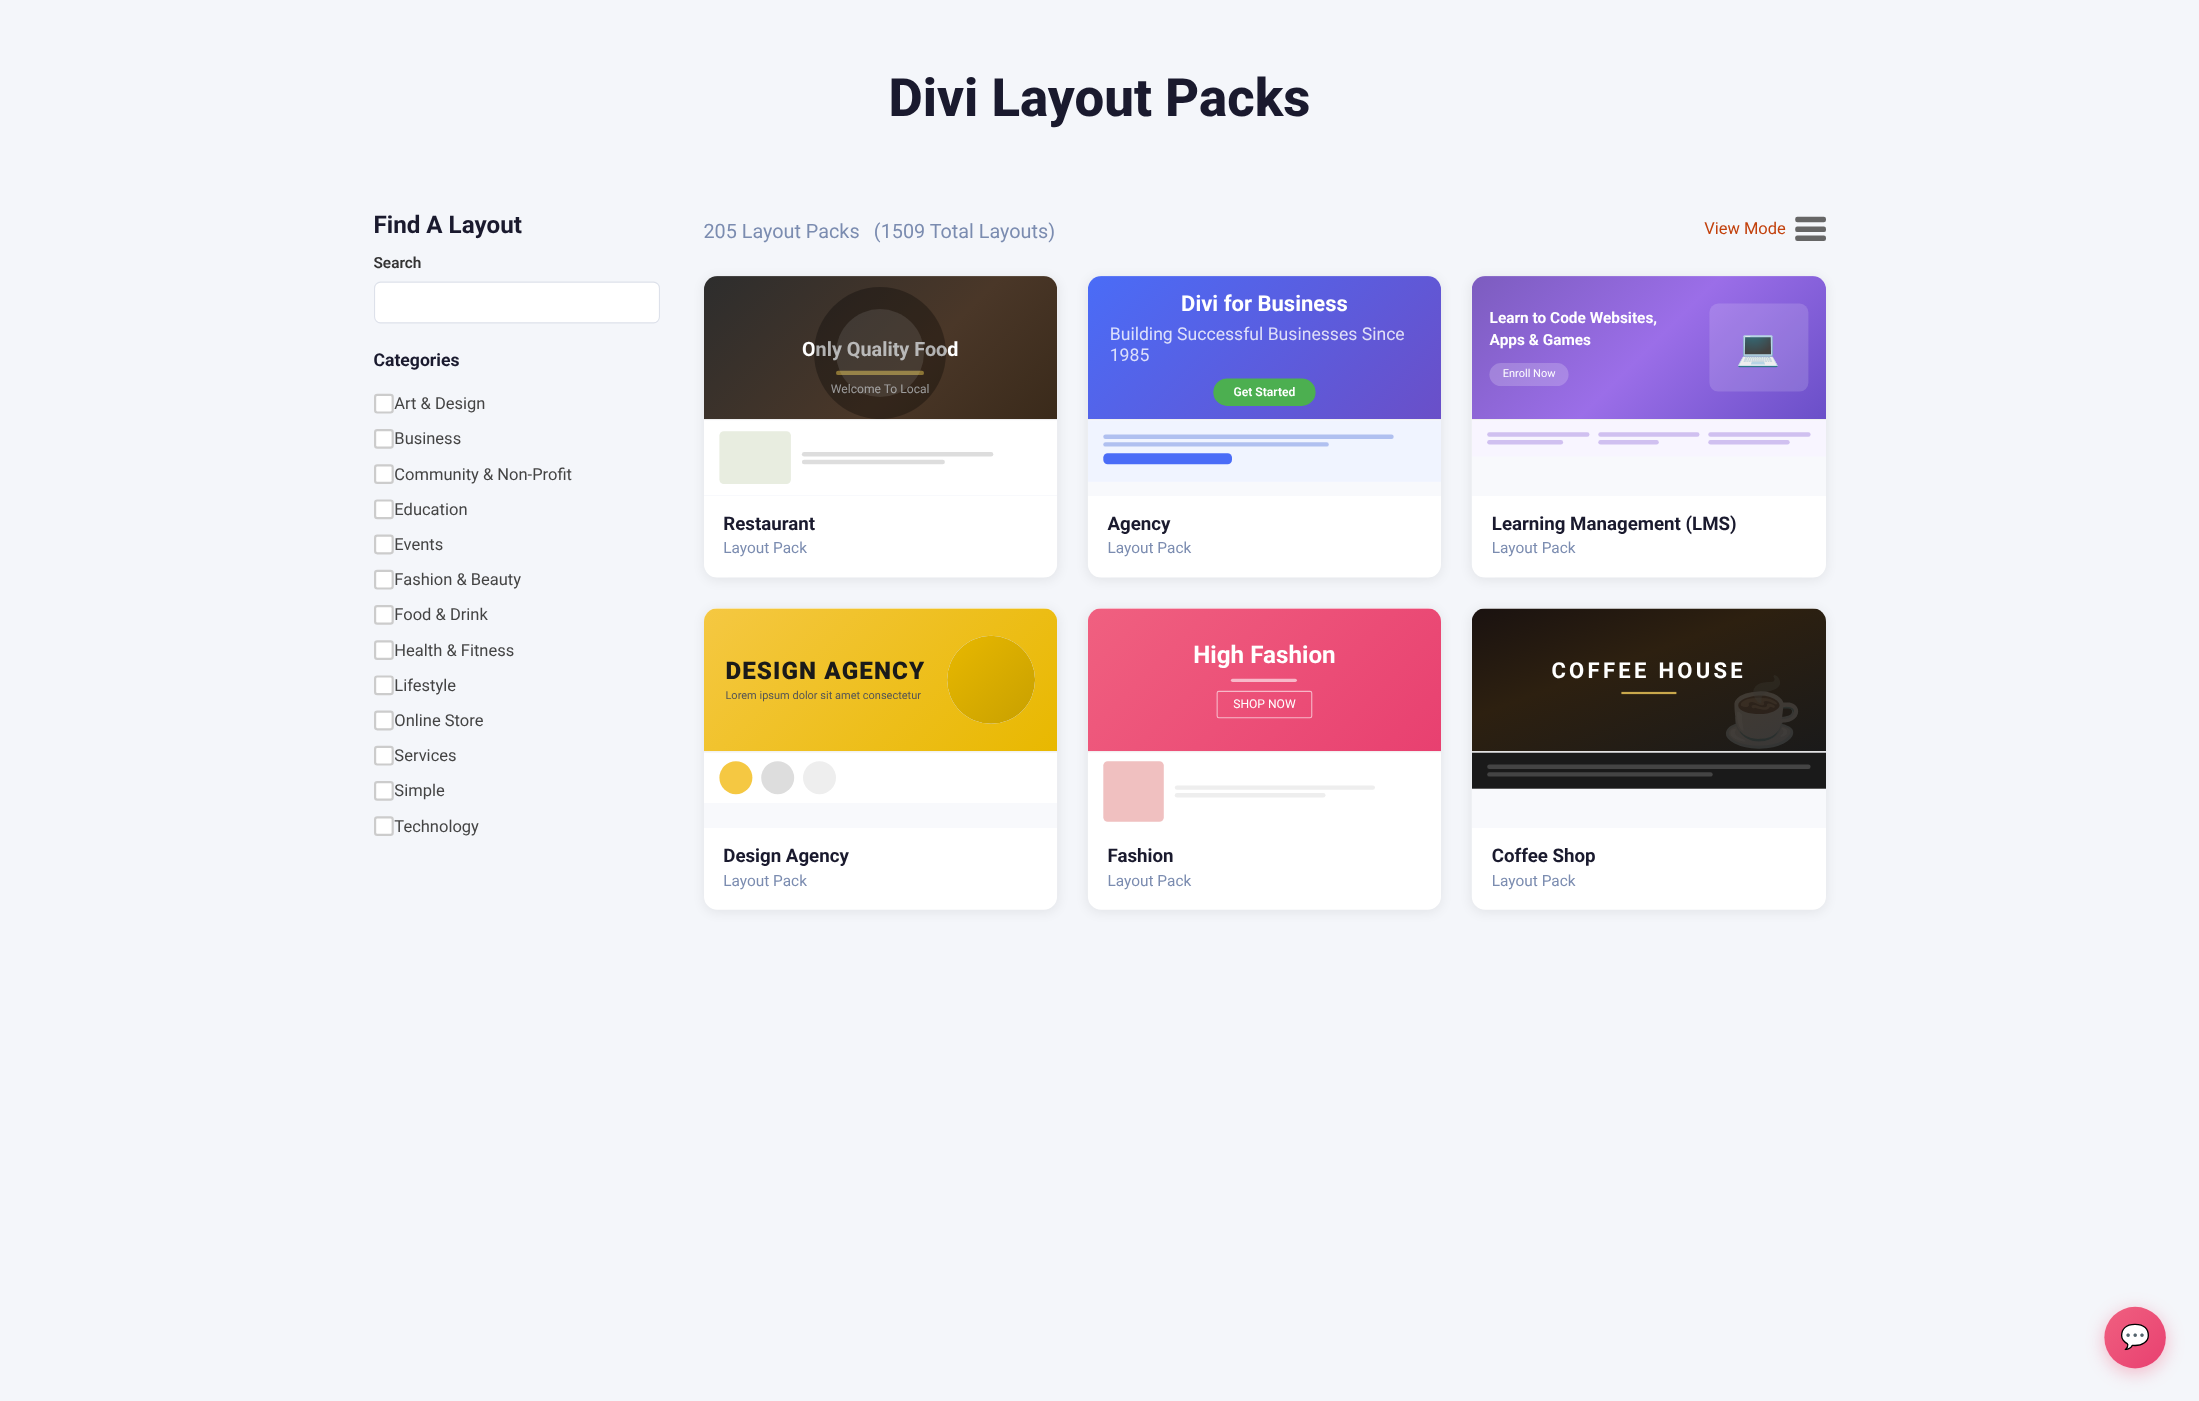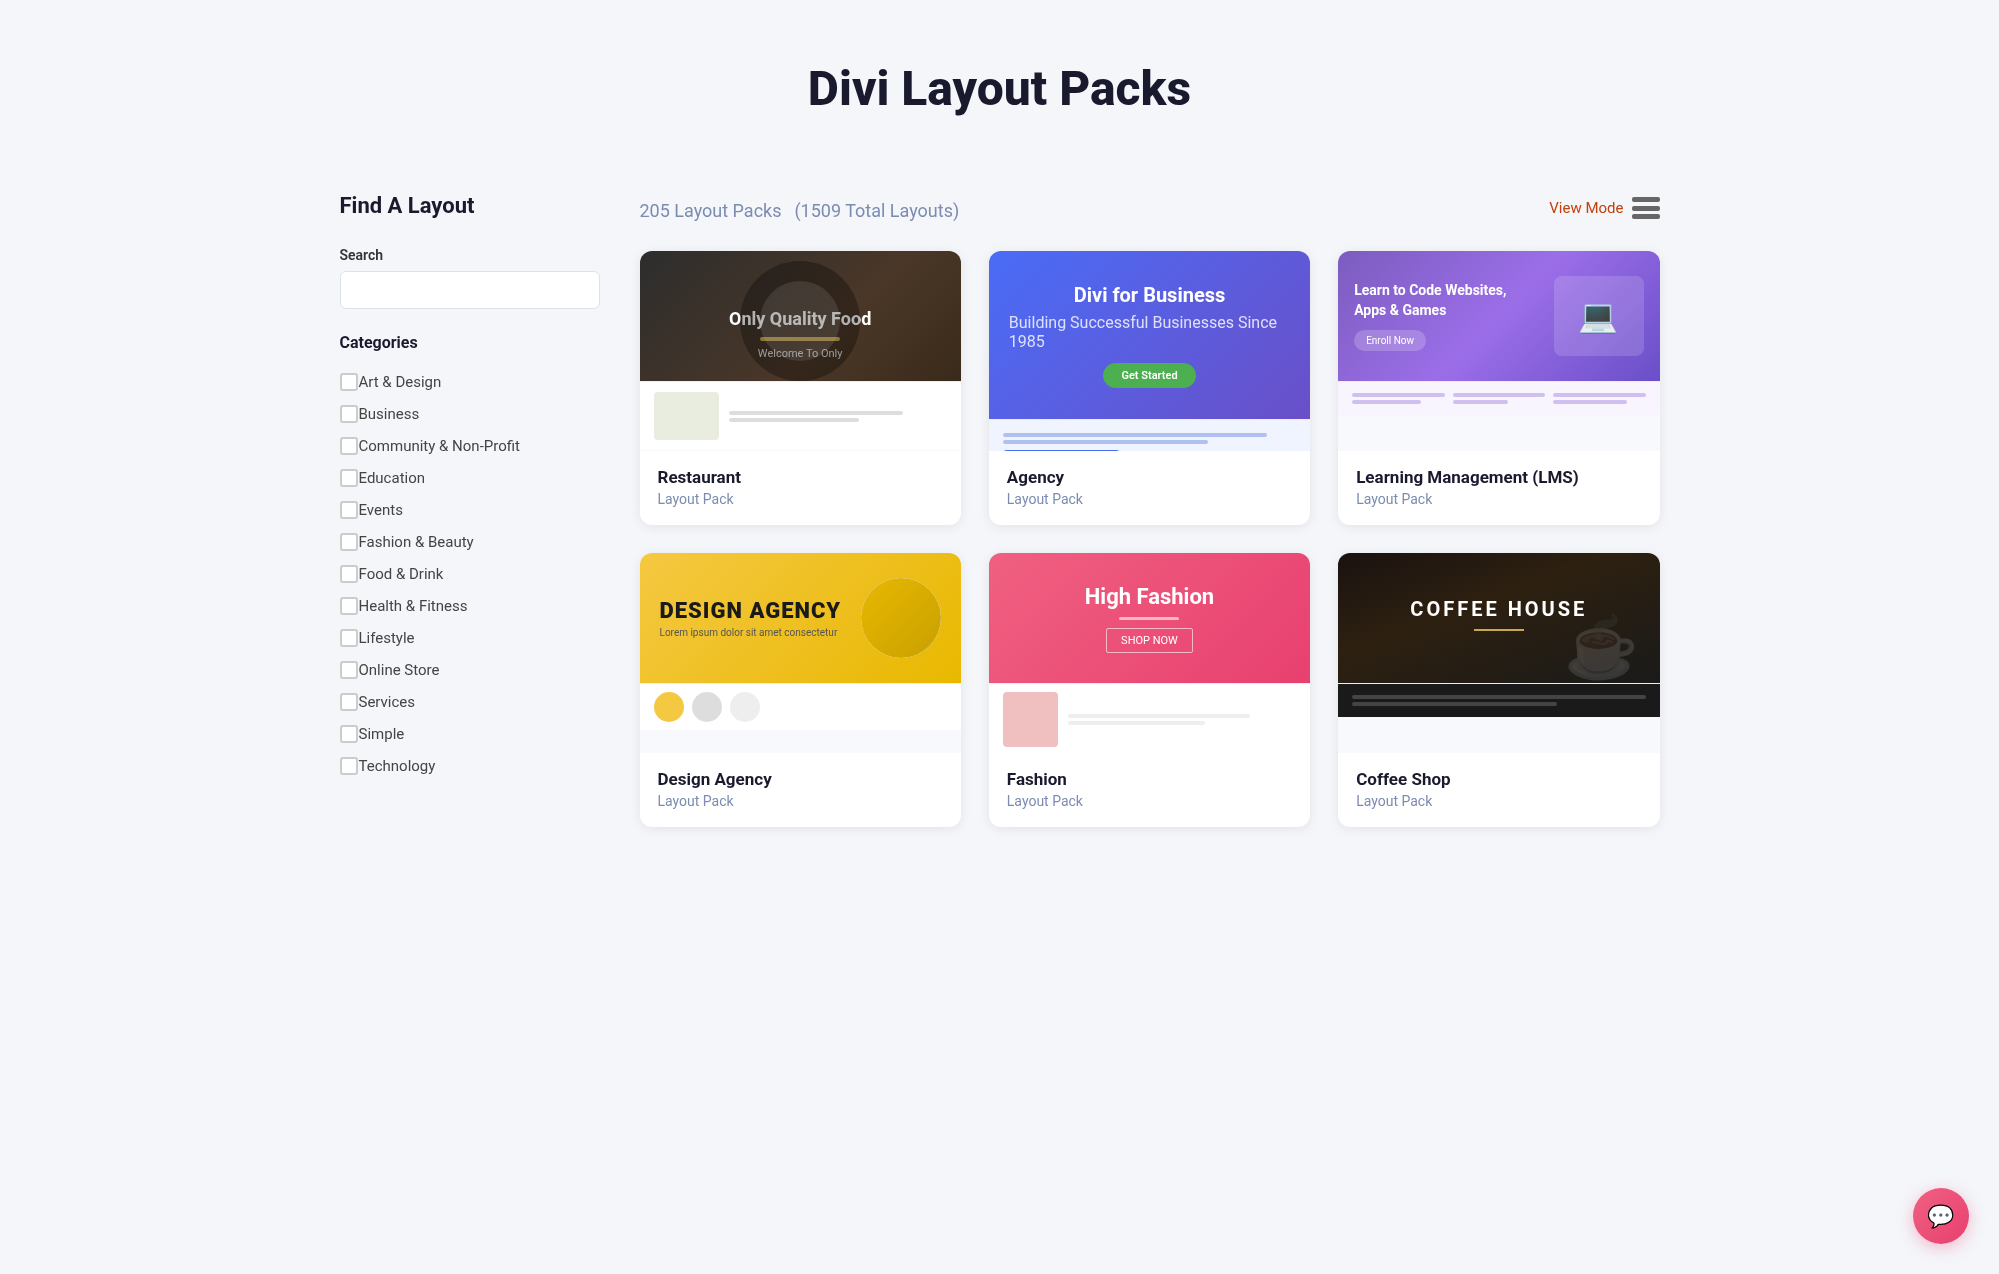--- a/index.html
+++ b/index.html
@@ -38,21 +38,21 @@
 
     
     .sidebar {
       width: 260px;
       flex-shrink: 0;
     }
     .sidebar-title {
       font-size: 22px;
       font-weight: 700;
       color: #1a1a2e;
-      margin-bottom: 29px;
+      margin-bottom: 14px;
     }
     .search-label {
       font-size: 14px;
       font-weight: 600;
       color: #333;
       margin-bottom: 8px;
       display: block;
     }
     .search-input {
       width: 100%;
@@ -299,41 +299,41 @@
     <div class="cards-grid" id="cards-grid">
     <div class="card">
     <div class="card-image">
       <div class="card-image-top" style="height:130px;">
         <div style="width:100%;height:100%;background:linear-gradient(135deg,#2d2d2d 0%,#4a3728 60%,#3a2a1a 100%);display:flex;flex-direction:column;align-items:center;justify-content:center;position:relative;">
     <div style="position:absolute;top:10px;left:50%;transform:translateX(-50%);width:120px;height:120px;border-radius:50%;background:rgba(0,0,0,0.3);display:flex;align-items:center;justify-content:center;">
       <div style="width:80px;height:80px;border-radius:50%;background:rgba(255,255,255,0.1);"></div>
     </div>
     <div style="color:#fff;font-size:18px;font-weight:700;text-align:center;margin-top:36px;">Only Quality Food</div>
     <div style="width:80px;height:4px;background:#c9a84c;border-radius:2px;margin-top:8px;"></div>
-    <div style="color:#ddd;font-size:11px;margin-top:6px;">Welcome To Only</div>
+    <div style="color:#ddd;font-size:11px;margin-top:6px;">Welcome To Local</div>
   </div>
       </div>
       <div class="card-image-bottom" style="height:70px;overflow:hidden;">
         <div style="display:flex;align-items:center;gap:10px;padding:10px 14px;background:#fff;">
     <div style="width:65px;height:48px;background:#e8ede0;border-radius:4px;"></div>
     <div style="flex:1;">
                   <div style="height:4px;background:#ddd;border-radius:2px;margin:3px 0;width:80%;"></div>
                   <div style="height:4px;background:#ddd;border-radius:2px;margin:3px 0;width:60%;"></div>
                 </div>
   </div>
       </div>
     </div>
     <div class="card-info">
       <div class="card-name">Restaurant</div>
       <div class="card-type">Layout Pack</div>
     </div>
   </div>
         <div class="card">
     <div class="card-image">
-      <div class="card-image-top" style="height:168px;">
+      <div class="card-image-top" style="height:130px;">
         <div style="width:100%;height:100%;background:linear-gradient(135deg,#4a6cf7 0%,#6a4fc8 100%);display:flex;flex-direction:column;align-items:center;justify-content:center;">
     <div style="color:#fff;font-size:20px;font-weight:700;">Divi for Business</div>
     <div style="color:rgba(255,255,255,0.8);font-size:16px;margin-top:6px;padding:0 20px;">Building Successful Businesses Since 1985</div>
     <div style="margin-top:12px;padding:6px 18px;background:#4caf50;border-radius:20px;color:#fff;font-size:11px;font-weight:600;">Get Started</div>
   </div>
       </div>
       <div class="card-image-bottom" style="height:70px;overflow:hidden;">
         <div style="display:flex;align-items:center;gap:10px;padding:10px 14px;background:#f0f4ff;">
     <div style="flex:1;">
                   <div style="height:4px;background:#b0c0f0;border-radius:2px;margin:3px 0;width:90%;"></div>

